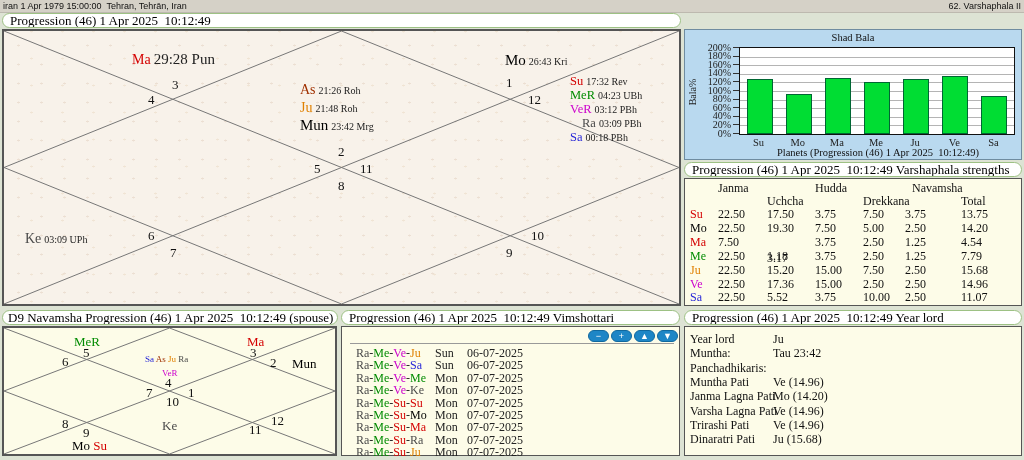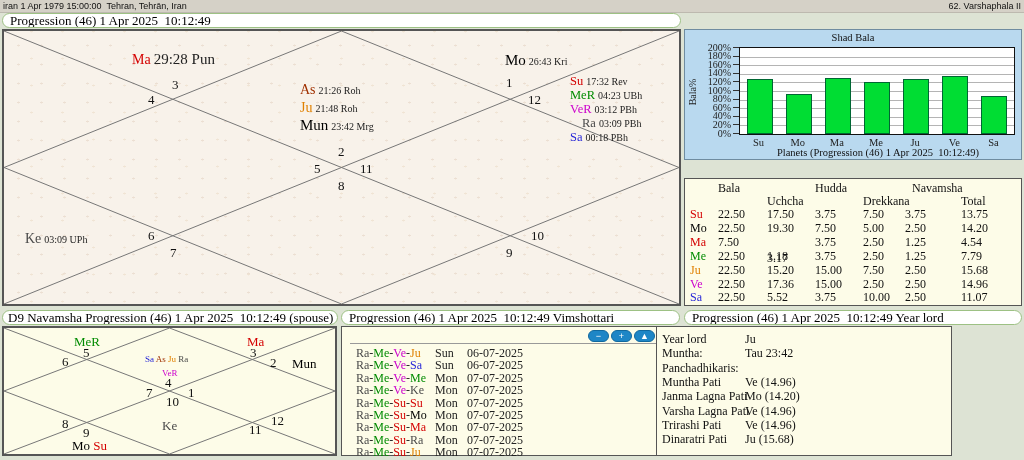--- a/index.html
+++ b/index.html
@@ -124,22 +124,23 @@
         <div class="xcat" style="left: 40.7143px; top: 0px; width: 36px;">Mo</div>
         <div class="xcat" style="left: 79.8571px; top: 0px; width: 36px;">Ma</div>
         <div class="xcat" style="left: 119px; top: 0px; width: 36px;">Me</div>
         <div class="xcat" style="left: 158.143px; top: 0px; width: 36px;">Ju</div>
         <div class="xcat" style="left: 197.286px; top: 0px; width: 36px;">Ve</div>
         <div class="xcat" style="left: 236.429px; top: 0px; width: 36px;">Sa</div>
       </div>
     <div class="abs" style="left:54px;top:117px;width:278px;text-align:center;font-size:10.5px;color:#111;white-space:pre;">Planets (Progression (46) 1 Apr 2025  10:12:49)</div>
   </div>
 
+  <div class="abs pill" style="left:684px;top:162px;width:338px;">Progression (46) 1 Apr 2025  10:12:49 Varshaphala strengths</div>
   <div class="abs box palebox" id="strengths-box" style="left:684px;top:178px;width:338px;height:128px;">
-      <div class="cell" style="left: 33px; top: 3px;">Bala</div>
+      <div class="cell" style="left: 33px; top: 3px;">Janma</div>
       <div class="cell" style="left: 130px; top: 3px;">Hudda</div>
       <div class="cell" style="left: 227px; top: 3px;">Navamsha</div>
       <div class="cell" style="left: 82px; top: 16px;">Uchcha</div>
       <div class="cell" style="left: 178px; top: 16px;">Drekkana</div>
       <div class="cell" style="left: 276px; top: 16px;">Total</div>
       <div style="position: absolute; left: 0px; top: 29px; width: 100%; height: 13px;">
         <div class="cell" style="left: 5px; top: 0px; color: rgb(212, 0, 0);">Su</div>
         <div class="cell" style="left: 33px; top: 0px;">22.50</div>
         <div class="cell" style="left: 82px; top: 0px;">17.50</div>
         <div class="cell" style="left: 130px; top: 0px;">3.75</div>
@@ -280,21 +281,21 @@
         </div>
         <div class="vrow" style="left: 0px; top: 102.2px; width: 100%;">
           <div style="position: absolute; left: 6px; top: 0px; white-space: nowrap;"><span style="color: rgb(74, 74, 74); font-size: 12px;">Ra</span><span style="color: rgb(34, 34, 34); font-size: 12px;">-</span><span style="color: rgb(0, 139, 0); font-size: 12px;">Me</span><span style="color: rgb(34, 34, 34); font-size: 12px;">-</span><span style="color: rgb(212, 0, 0); font-size: 12px;">Su</span><span style="color: rgb(34, 34, 34); font-size: 12px;">-</span><span style="color: rgb(224, 128, 0); font-size: 12px;">Ju</span></div>
           <div style="position: absolute; left: 85px; top: 0px;">Mon</div>
           <div style="position: absolute; left: 117px; top: 0px;">07-07-2025</div>
         </div>
       </div>
   </div>
 
   <div class="abs pill" style="left:684px;top:310px;width:338px;">Progression (46) 1 Apr 2025  10:12:49 Year lord</div>
-  <div class="abs box palebox" id="yearlord-box" style="left:656px;top:326px;width:296px;height:130px;">
+  <div class="abs box palebox" id="yearlord-box" style="left:684px;top:326px;width:338px;height:130px;">
       <div style="position: absolute; left: 0px; top: 6px; width: 100%; height: 14px;">
         <div class="cell" style="left: 5px; top: 0px;">Year lord</div>
         <div class="cell" style="left: 88px; top: 0px;">Ju</div>
       </div>
       <div style="position: absolute; left: 0px; top: 20.3px; width: 100%; height: 14px;">
         <div class="cell" style="left: 5px; top: 0px;">Muntha:</div>
         <div class="cell" style="left: 88px; top: 0px;">Tau 23:42</div>
       </div>
       <div style="position: absolute; left: 0px; top: 34.6px; width: 100%; height: 14px;">
         <div class="cell" style="left: 5px; top: 0px;">Panchadhikaris:</div>

